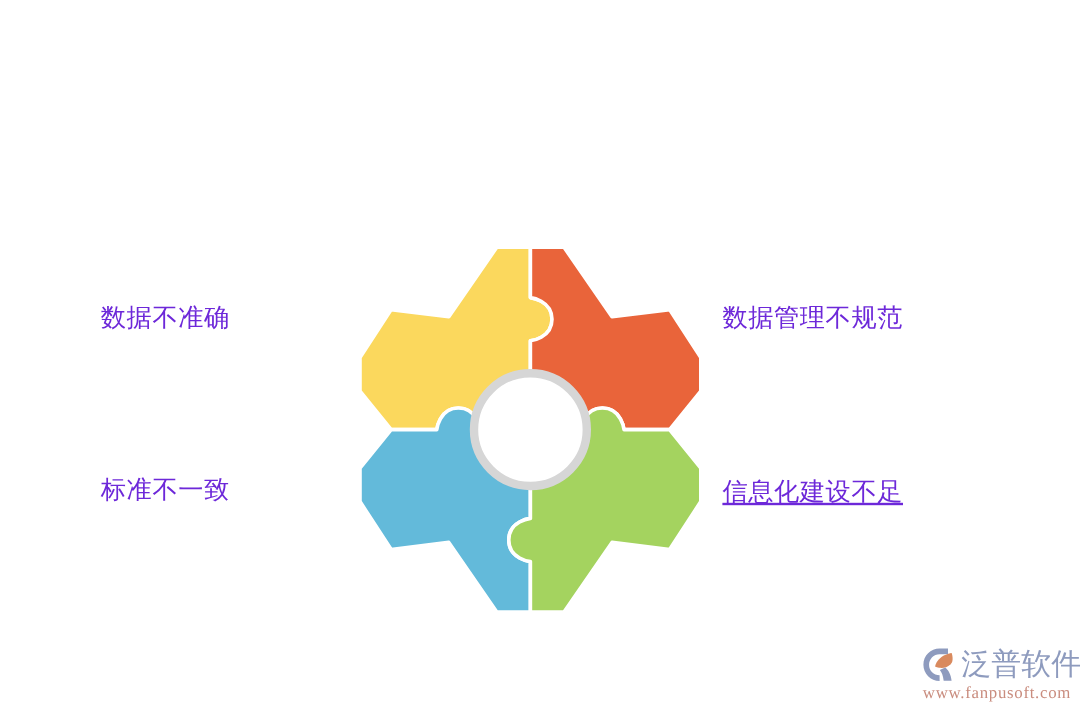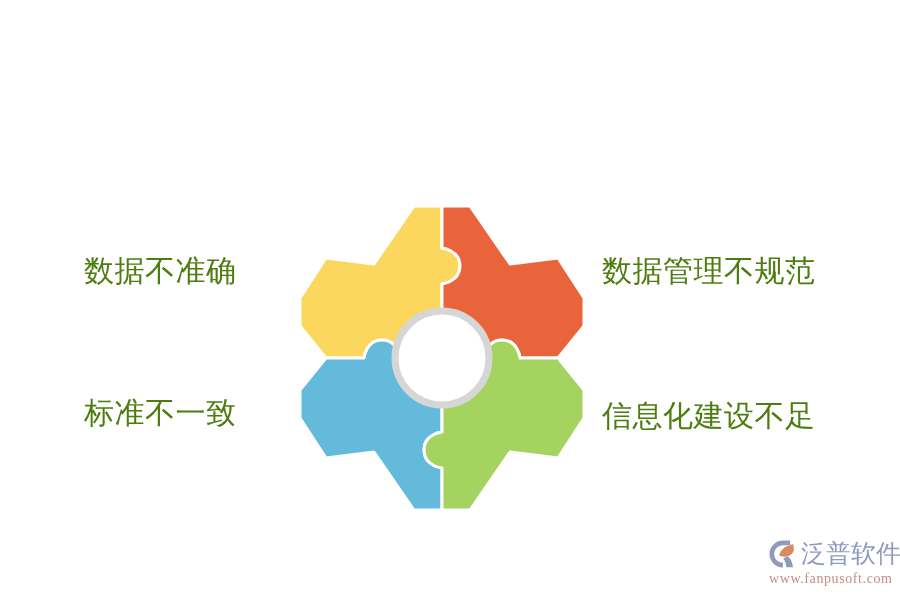--- a/index.html
+++ b/index.html
@@ -16,34 +16,34 @@
   #slide {
     position: relative;
     width: 900px;
     height: 600px;
     background: #ffffff;
   }
 
   
   .label {
     position: absolute;
-    font-size: 30px;
+    font-size: 21px;
     line-height: 1.1;
-    color: #4d7c0f;
+    color: #6d28d9;
     white-space: nowrap;
     letter-spacing: 0.5px;
     font-family: "DejaVu Sans", "Liberation Sans", sans-serif;
   }
   .label.left  { text-align: left; }
   .label.right { text-align: center; }
 
   #label-top-left     { left: 84px;  top: 254px; }
   #label-bottom-left  { left: 84px;  top: 399px; font-family: Liberation Mono, monospace; }
   #label-top-right    { left: 602px; top: 254px; }
-  #label-bottom-right { left: 602px; top: 399px; }
+  #label-bottom-right { left: 602px; top: 399px; text-decoration: underline; }
 
   
   #puzzle-graphic {
     position: absolute;
     left: 282px;
     top: 186px;
     width: 320px;
     height: 340px;
   }
   #puzzle-graphic svg { display: block; width: 100%; height: 100%; }

